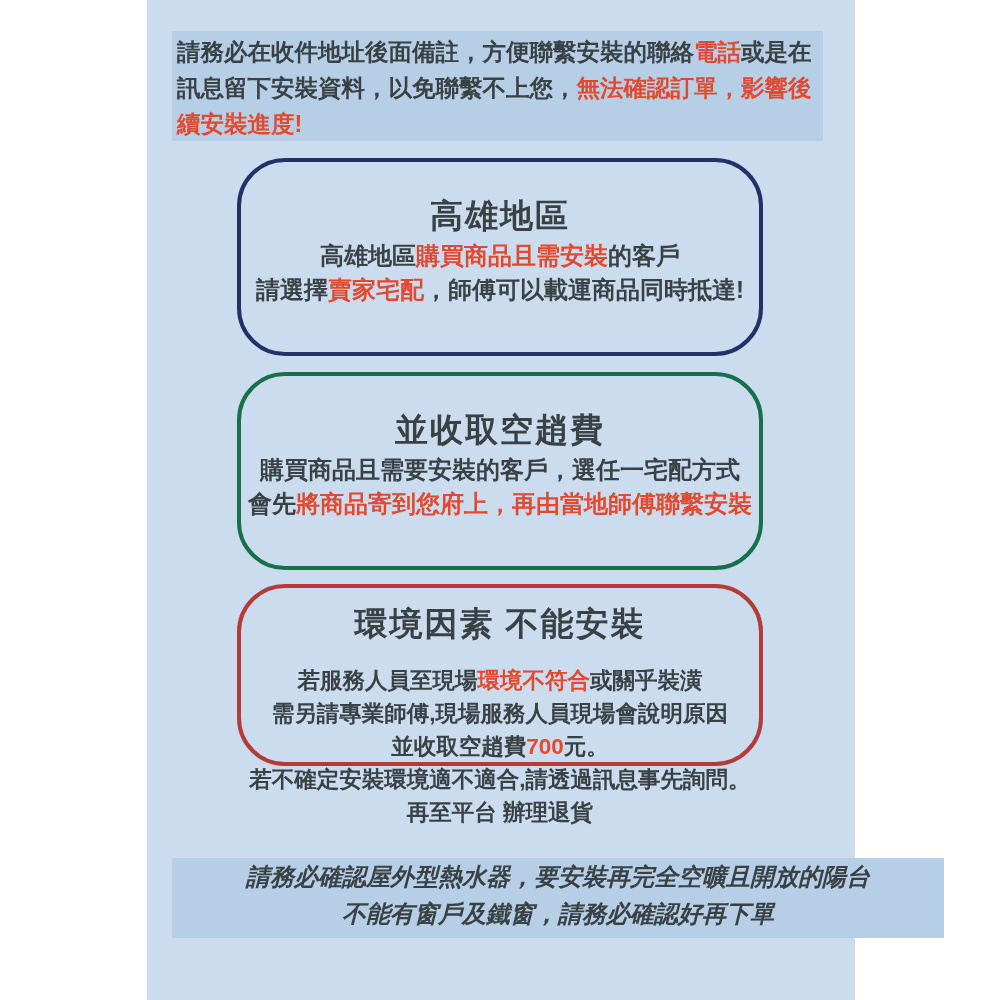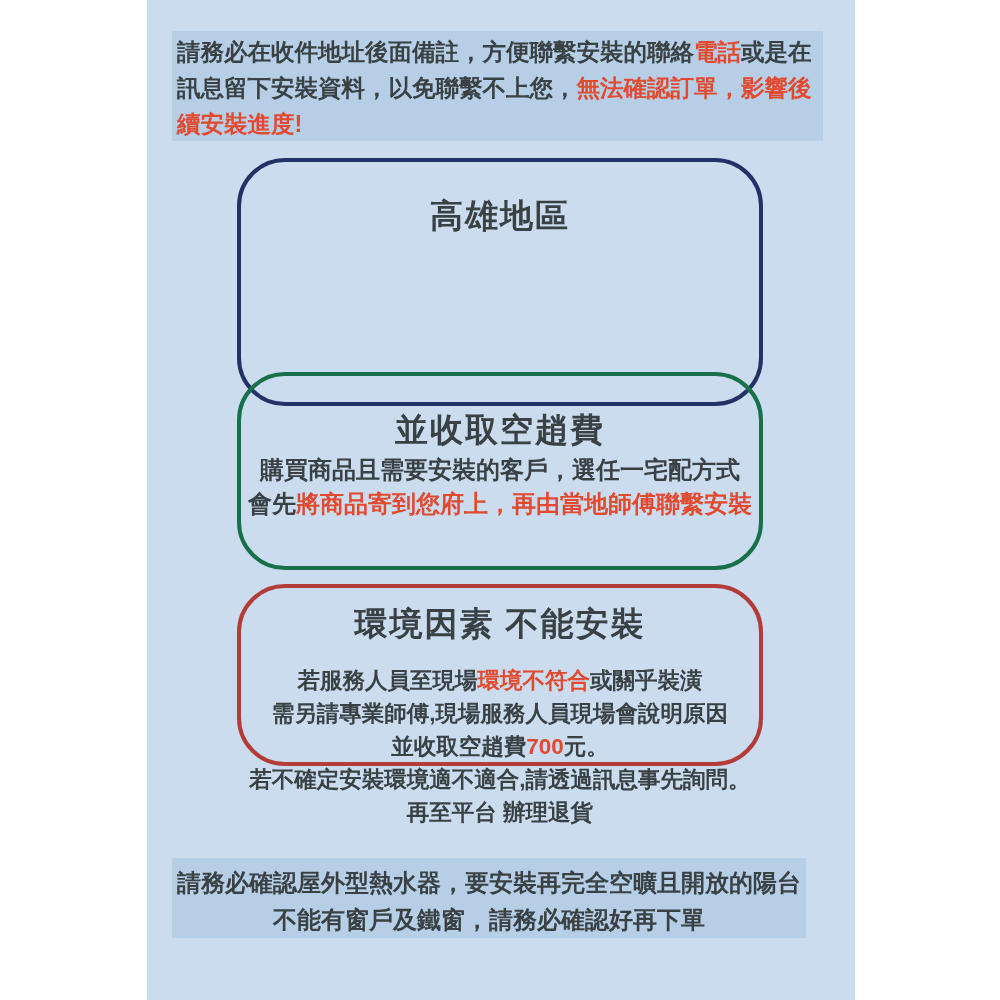--- a/index.html
+++ b/index.html
@@ -29,39 +29,39 @@
     width: 651px; height: 110px;
     padding: 3px 5px;
   }
   .top-block .seg-text {
     font-size: 23.5px;
     line-height: 36px;
     text-align: left;
   }
   .bottom-block {
     left: 172px; top: 858px;
-    width: 634px; height: 80px;
-    display: flex; align-items: flex-end; justify-content: center;
+    width: 772px; height: 80px;
+    display: flex; align-items: flex-start; justify-content: center; font-style: italic;
   }
   .bottom-block .seg-text {
     font-size: 24px;
     line-height: 37px;
     text-align: center;
   }
   .rbox {
     position: absolute;
     left: 237px;
     width: 526px;
     border: 4px solid #333;
     border-radius: 48px;
     box-sizing: border-box;
     text-align: center;
     background: transparent;
   }
-  .box1 { top: 158px; height: 248px; }
+  .box1 { top: 158px; height: 198px; }
   .box2 { top: 372px; height: 198px; }
   .box3 { top: 584px; height: 182px; }
   .box-title {
     margin: 32px 0 0 0;
     font-size: 33px;
     letter-spacing: 2px;
     color: var(--text_dark, #3a4145);
   }
   .box3 .box-title { margin-top: 14px; }
   .box-body {
@@ -89,20 +89,22 @@
   <div class="panel"></div>
 
   <div class="block top-block">
     <p class="seg-text"><span class="seg-dark">請務必在收件地址後面備註，方便聯繫安裝的聯絡</span><span class="seg-red">電話</span><span class="seg-dark">或是在
 訊息留下安裝資料，以免聯繫不上您，</span><span class="seg-red">無法確認訂單，影響後
 續安裝進度!</span></p>
   </div>
 
   <div class="rbox box1" style="border-color: rgb(34, 49, 102);">
     <h2 class="box-title">高雄地區</h2>
+    <p class="box-body seg-text"><span class="seg-dark">高雄地區</span><span class="seg-red">購買商品且需安裝</span><span class="seg-dark">的客戶
+請選擇</span><span class="seg-red">賣家宅配</span><span class="seg-dark">，師傅可以載運商品同時抵達!</span></p>
   </div>
 
   <div class="rbox box2" style="border-color: rgb(23, 112, 74);">
     <h2 class="box-title">並收取空趙費</h2>
     <p class="box-body seg-text"><span class="seg-dark">購買商品且需要安裝的客戶，選任一宅配方式
 會先</span><span class="seg-red">將商品寄到您府上，再由當地師傅聯繫安裝</span></p>
   </div>
 
   <div class="rbox box3" style="border-color: rgb(180, 60, 56);">
     <h2 class="box-title">環境因素 不能安裝</h2>

